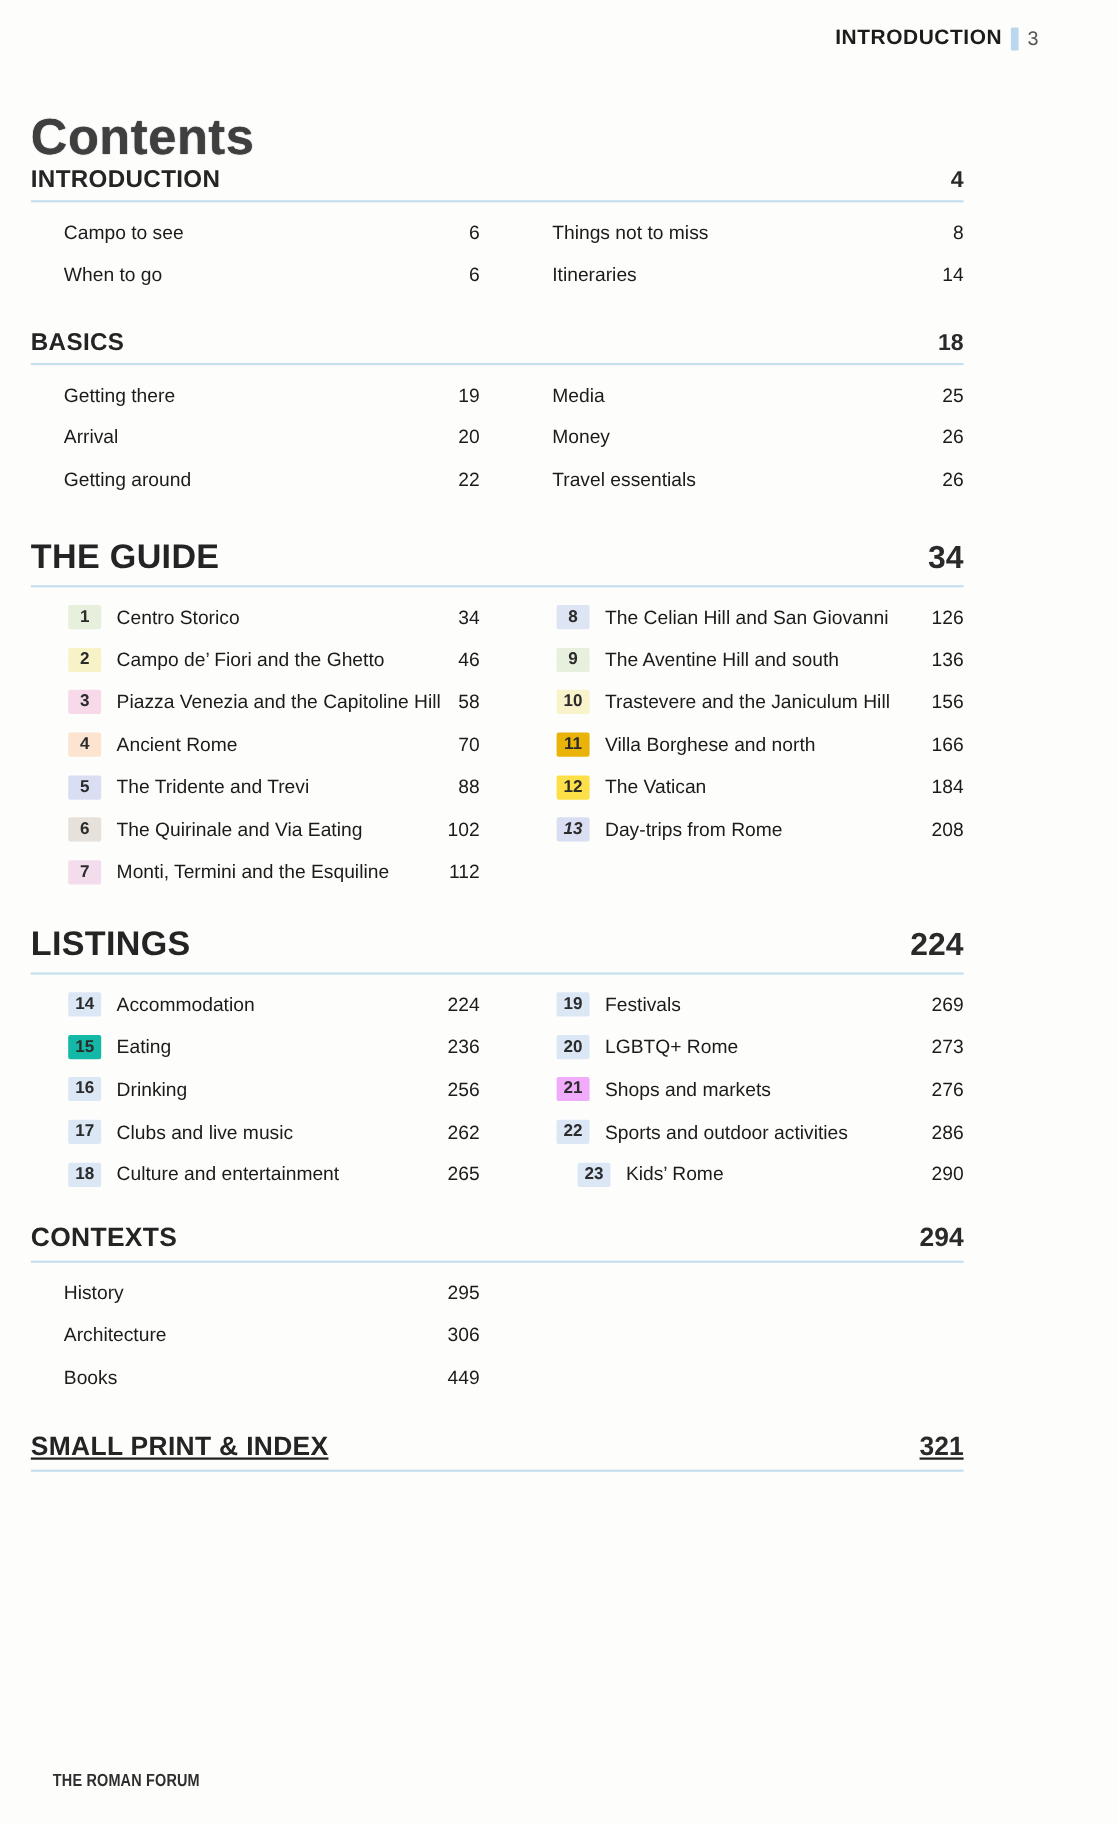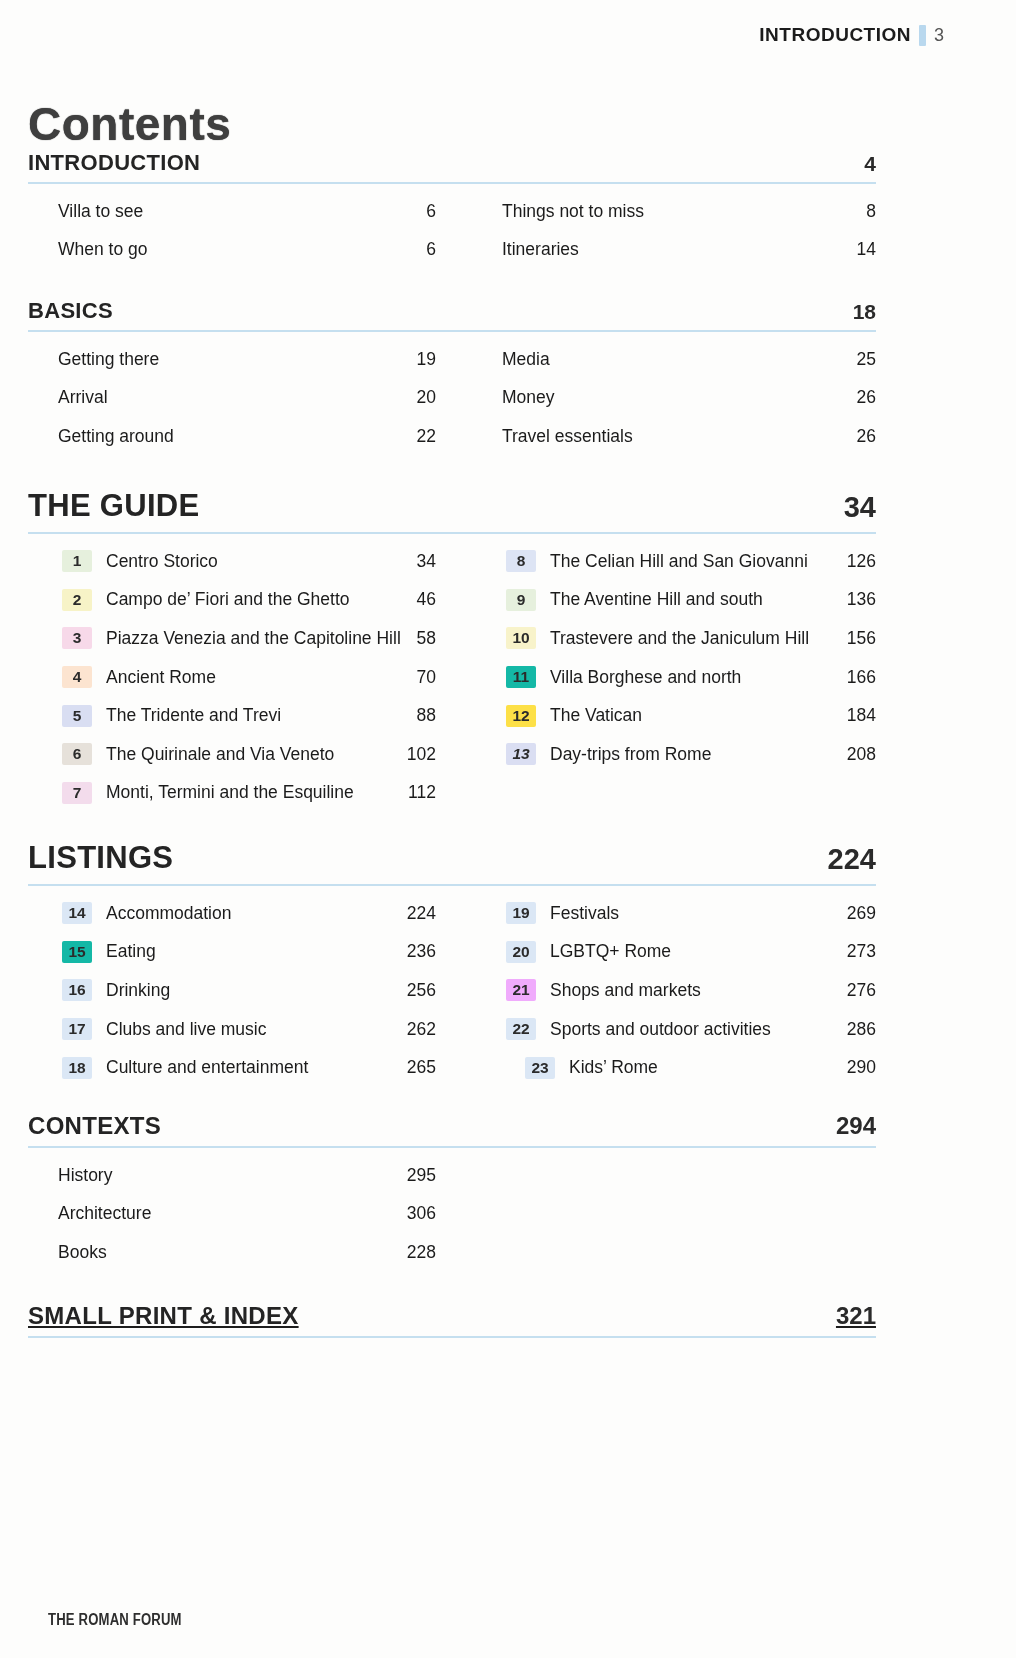--- a/index.html
+++ b/index.html
@@ -84,21 +84,21 @@
 <div id="sections-host">
   <div class="section sm" style="top: 150px;">
     <div class="sec-head">
       <span class="heading">INTRODUCTION</span>
       <span class="sec-page">4</span>
     </div>
     <hr class="rule">
     <div class="cols">
       <div class="col col-left">
           <div class="row">
-            <span class="label">Villa to see</span>
+            <span class="label">Campo to see</span>
             <span class="pg">6</span>
           </div>
           <div class="row">
             <span class="label">When to go</span>
             <span class="pg">6</span>
           </div>
         </div>
       <div class="col col-right">
           <div class="row">
             <span class="label">Things not to miss</span>
@@ -178,21 +178,21 @@
             <span class="label">Ancient Rome</span>
             <span class="pg">70</span>
           </div>
           <div class="row numbered">
             <span class="badge" style="background: rgb(217, 222, 242);">5</span>
             <span class="label">The Tridente and Trevi</span>
             <span class="pg">88</span>
           </div>
           <div class="row numbered">
             <span class="badge" style="background: rgb(230, 225, 218);">6</span>
-            <span class="label">The Quirinale and Via Veneto</span>
+            <span class="label">The Quirinale and Via Eating</span>
             <span class="pg">102</span>
           </div>
           <div class="row numbered">
             <span class="badge" style="background: rgb(243, 220, 236);">7</span>
             <span class="label">Monti, Termini and the Esquiline</span>
             <span class="pg">112</span>
           </div>
         </div>
       <div class="col col-right">
           <div class="row numbered">
@@ -204,21 +204,21 @@
             <span class="badge" style="background: rgb(230, 240, 221);">9</span>
             <span class="label">The Aventine Hill and south</span>
             <span class="pg">136</span>
           </div>
           <div class="row numbered">
             <span class="badge" style="background: rgb(248, 243, 202);">10</span>
             <span class="label">Trastevere and the Janiculum Hill</span>
             <span class="pg">156</span>
           </div>
           <div class="row numbered">
-            <span class="badge" style="background: #14b8a6;">11</span>
+            <span class="badge" style="background: #eab308;">11</span>
             <span class="label">Villa Borghese and north</span>
             <span class="pg">166</span>
           </div>
           <div class="row numbered">
             <span class="badge" style="background: #fde047;">12</span>
             <span class="label">The Vatican</span>
             <span class="pg">184</span>
           </div>
           <div class="row numbered">
             <span class="badge" style="background: rgb(218, 222, 242); font-style: italic;">13</span>
@@ -304,21 +304,21 @@
           <div class="row">
             <span class="label">History</span>
             <span class="pg">295</span>
           </div>
           <div class="row">
             <span class="label">Architecture</span>
             <span class="pg">306</span>
           </div>
           <div class="row">
             <span class="label">Books</span>
-            <span class="pg">228</span>
+            <span class="pg">449</span>
           </div>
         </div>
     </div>
   </div>
 
   <div class="section md" style="top: 1302px; text-decoration: underline;">
     <div class="sec-head">
       <span class="heading">SMALL PRINT &amp; INDEX</span>
       <span class="sec-page">321</span>
     </div>

